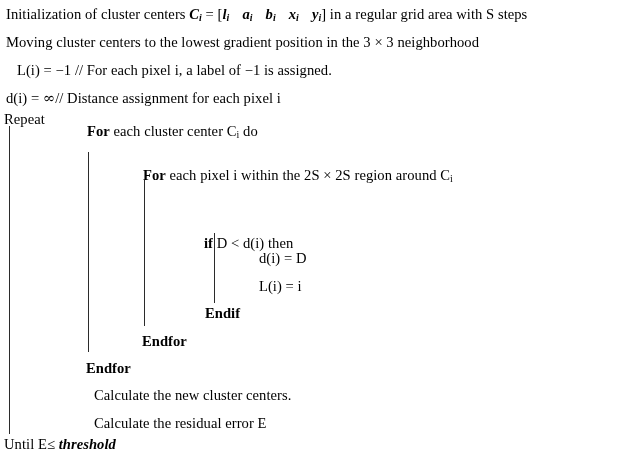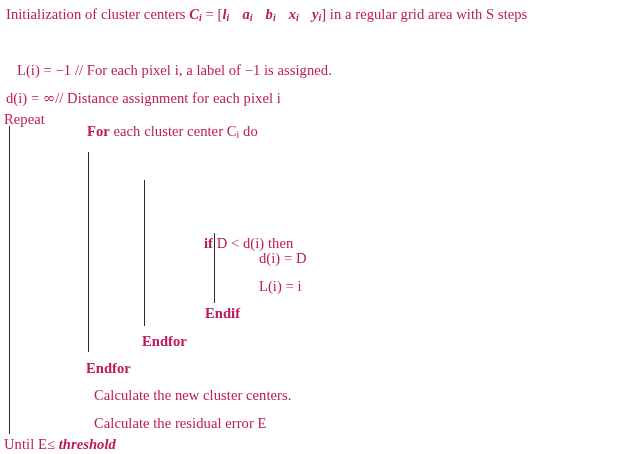--- a/index.html
+++ b/index.html
@@ -20,21 +20,21 @@
   #pseudocode {
     position: absolute;
     inset: 0;
   }
   .line {
     position: absolute;
     white-space: nowrap;
     font-size: 14.6px;
     line-height: 1;
     letter-spacing: 0.05px;
-    color: #be185d;
+    color: #000000;
   }
   .kw {
     font-weight: bold;
   }
   .bolditalic {
     font-weight: bold;
     font-style: italic;
   }
   .vecvar {
     font-weight: bold;
@@ -66,33 +66,37 @@
   <div class="rule" style="left:9px; top:126px; height:308px;"></div>
   <div class="rule" style="left:88px; top:152px; height:200px;"></div>
   <div class="rule" style="left:144px; top:180px; height:146px;"></div>
   <div class="rule" style="left:214px; top:233px; height:70px;"></div>
 
   <div class="line" style="left:6px; top:7px;">
     <span>Initialization of cluster centers </span><span class="vecvar"><span>C</span><sub>i</sub></span>
     <span>= [</span><span class="vecvar">l<sub>i</sub></span><span class="vec-gap"></span><span class="vecvar">a<sub>i</sub></span><span class="vec-gap"></span><span class="vecvar">b<sub>i</sub></span><span class="vec-gap"></span><span class="vecvar">x<sub>i</sub></span><span class="vec-gap"></span><span class="vecvar">y<sub>i</sub></span><span>]</span><span> in a regular grid area with S steps</span>
   </div>
 
+  <div class="line" style="left:6px; top:35px;">Moving cluster centers to the lowest gradient position in the 3 × 3 neighborhood</div>
 
   <div class="line" style="left:17px; top:63px;">L(i) = −1 // For each pixel i, a label of −1 is assigned.</div>
 
   <div class="line" style="left:6px; top:91px;">
     <span>d(i) = </span><span class="inf">∞</span><span>// Distance assignment for each pixel i</span>
   </div>
 
   <div class="line" style="left:4px; top:112px;">Repeat</div>
 
   <div class="line" style="left:87px; top:124px;">
     <span class="kw">For</span><span> each cluster center C</span><sub>i</sub><span> do</span>
   </div>
 
+  <div class="line" style="left:143px; top:168px;">
+    <span class="kw">For</span><span> each pixel i within the 2S × 2S region around C</span><sub>i</sub>
+  </div>
 
 
   <div class="line" style="left:204px; top:236px;">
     <span class="kw">if</span><span> D &lt; d(i) then</span>
   </div>
 
   <div class="line" style="left:259px; top:251px;">d(i) = D</div>
 
   <div class="line" style="left:259px; top:279px;">L(i) = i</div>
 

